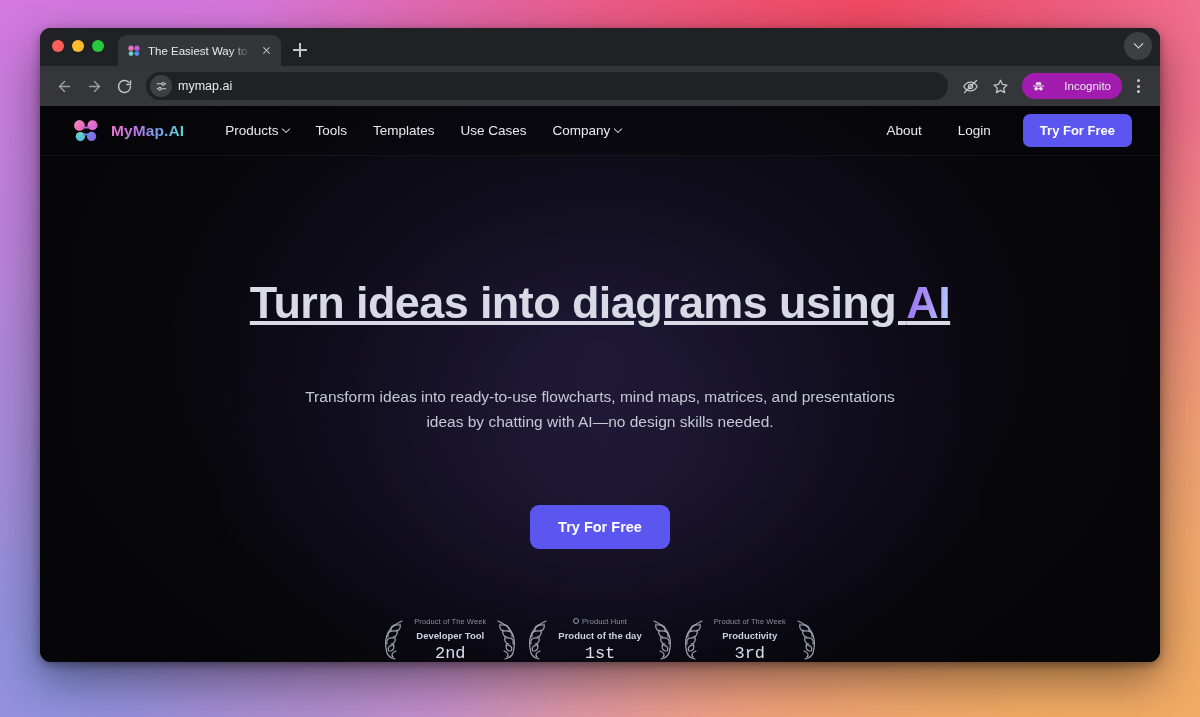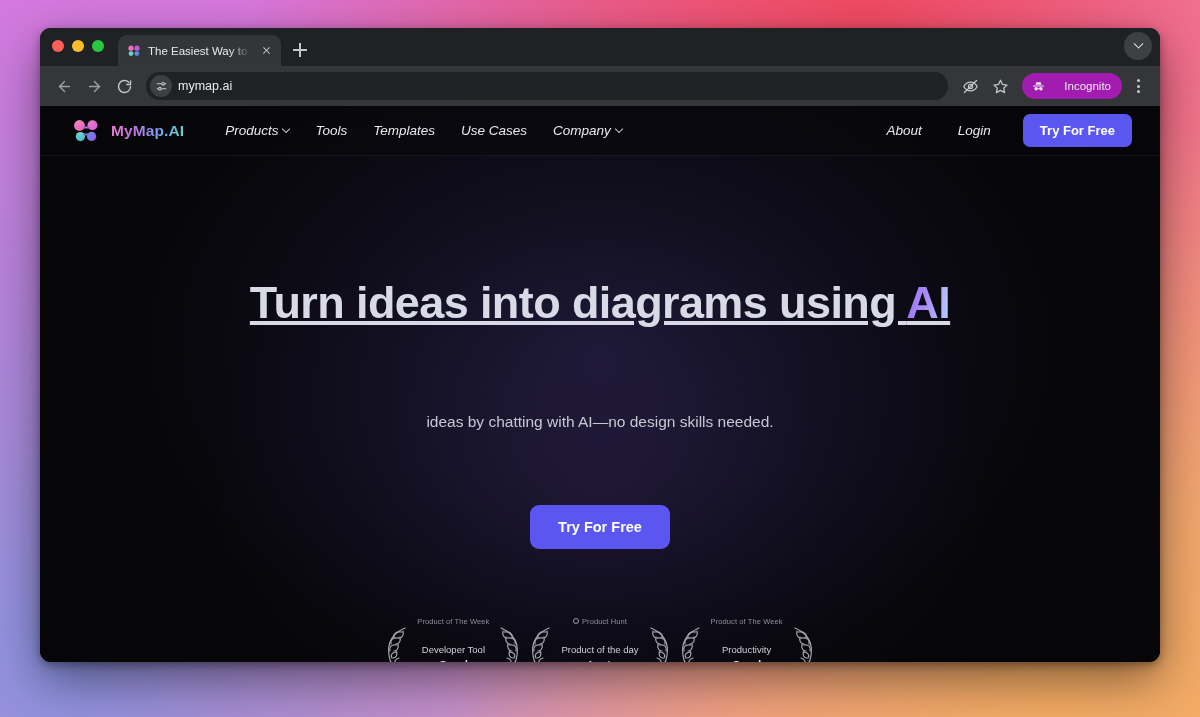--- a/index.html
+++ b/index.html
@@ -261,21 +261,20 @@
 
   .nav-links { display: flex; align-items: center; gap: 0; }
   .nav-link {
     font-size: 13.5px;
     color: #e9e9ee;
     padding: 6px 13px;
     display: flex;
     align-items: center;
     gap: 5px;
     white-space: nowrap;
-    font-style: italic;
   }
   .nav-caret {
     width: 6px; height: 6px;
     border-right: 1.5px solid #cfcfda;
     border-bottom: 1.5px solid #cfcfda;
     transform: rotate(45deg) translate(-1.5px,-1.5px);
     flex: 0 0 6px;
   }
 
   .nav-spacer { flex: 1; }
@@ -362,23 +361,23 @@
   }
   .ph-dot {
     width: 6px; height: 6px;
     border-radius: 50%;
     border: 1px solid #9a9cab;
     display: inline-block;
     flex: 0 0 6px;
   }
   .award-mid {
     font-size: 9.5px;
-    font-weight: normal;
+    font-weight: bold;
     color: #cfd1dc;
-    margin-top: 18px;
+    margin-top: 4px;
     white-space: nowrap;
   }
   .award-rank {
     font-family: Liberation Mono, monospace;
     font-size: 17px;
     color: #dcdee8;
     margin-top: 1px;
   }
 </style>
 </head>
@@ -548,21 +547,21 @@
           <span>Login</span>
         </a>
         <button class="cta-nav">Try For Free</button>
       </div>
     </nav>
 
     <section class="hero">
       <h1 class="hero-title"><span>Turn ideas into diagrams using </span><span class="accent">AI</span></h1>
 
       <p class="hero-sub">
-        <br>
+        <span>Transform ideas into ready-to-use flowcharts, mind maps, matrices, and presentations</span><br>
         <span>ideas by chatting with AI—no design skills needed.</span>
       </p>
 
       <div class="hero-cta-wrap">
         <button class="cta-hero">Try For Free</button>
       </div>
     </section>
 
     <div class="awards">
 

